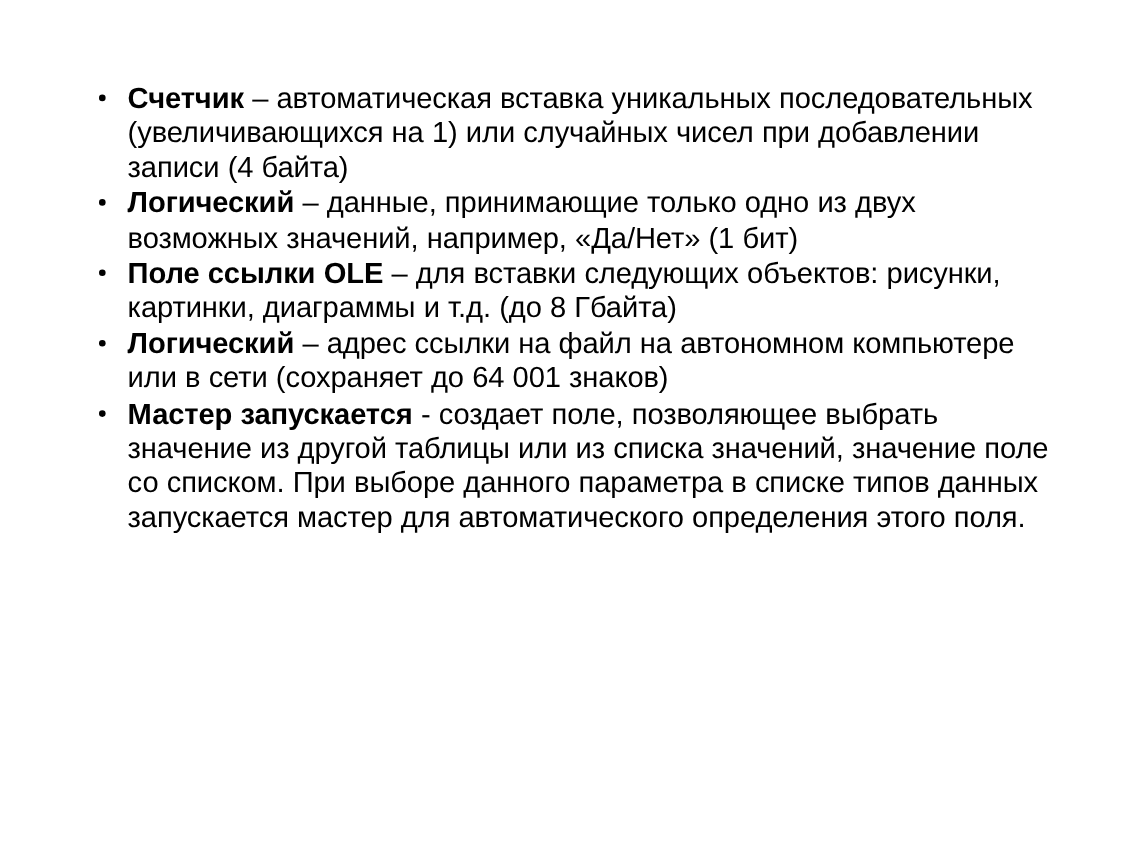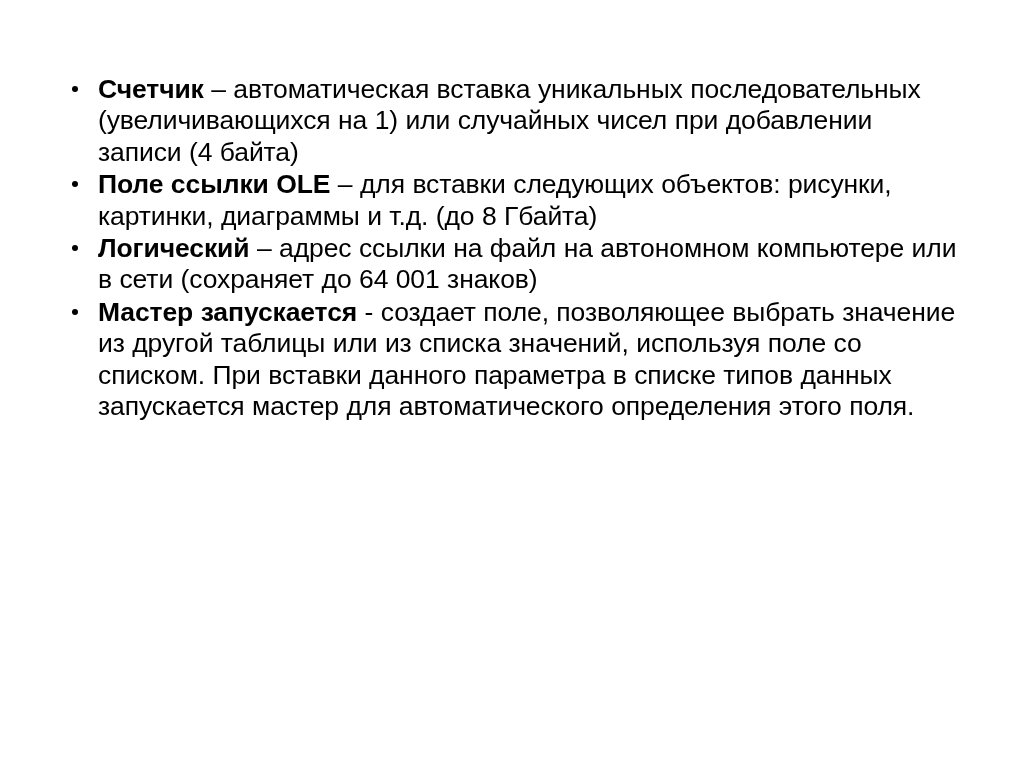--- a/index.html
+++ b/index.html
@@ -12,21 +12,21 @@
     background: #ffffff;
     font-family: "Liberation Sans", sans-serif;
     color: #000000;
     overflow: hidden;
   }
   .slide {
     position: relative;
     width: 1024px;
     height: 767px;
     box-sizing: border-box;
-    padding: 74px 64px 0 56px;
+    padding: 74px 64px 0 74px;
   }
   .bullet-list {
     list-style: none;
     margin: 0;
     padding: 0;
   }
   .bullet-item {
     position: relative;
     padding-left: 42px;
     margin: 0 0 1px 0;
@@ -59,30 +59,34 @@
 <body>
 
 <div class="slide">
   <ul class="bullet-list">
 
     <li class="bullet-item">
       <span class="dot"></span>
       <span class="text-block"><span class="term">Счетчик</span><span class="rest"> – автоматическая вставка уникальных последовательных (увеличивающихся на 1) или случайных чисел при добавлении записи (4 байта)</span></span>
     </li>
 
+    <li class="bullet-item">
+      <span class="dot"></span>
+      <span class="text-block"><span class="term">Логический</span><span class="rest"> – данные, принимающие только одно из двух возможных значений, например, «Да/Нет» (1 бит)</span></span>
+    </li>
 
     <li class="bullet-item">
       <span class="dot"></span>
       <span class="text-block"><span class="term">Поле ссылки OLE</span><span class="rest"> – для вставки следующих объектов: рисунки, картинки, диаграммы и т.д. (до 8 Гбайта)</span></span>
     </li>
 
     <li class="bullet-item">
       <span class="dot"></span>
       <span class="text-block"><span class="term">Логический</span><span class="rest"> – адрес ссылки на файл на автономном компьютере или в сети (сохраняет до 64 001 знаков)</span></span>
     </li>
 
     <li class="bullet-item">
       <span class="dot"></span>
-      <span class="text-block"><span class="term">Мастер запускается</span><span class="rest"> - создает поле, позволяющее выбрать значение из другой таблицы или из списка значений, используя поле со списком. При вставки данного параметра в списке типов данных запускается мастер для автоматического определения этого поля.</span></span>
+      <span class="text-block"><span class="term">Мастер запускается</span><span class="rest"> - создает поле, позволяющее выбрать значение из другой таблицы или из списка значений, значение поле со списком. При выборе данного параметра в списке типов данных запускается мастер для автоматического определения этого поля.</span></span>
     </li>
 
   </ul>
 </div>
 
 </body></html>

